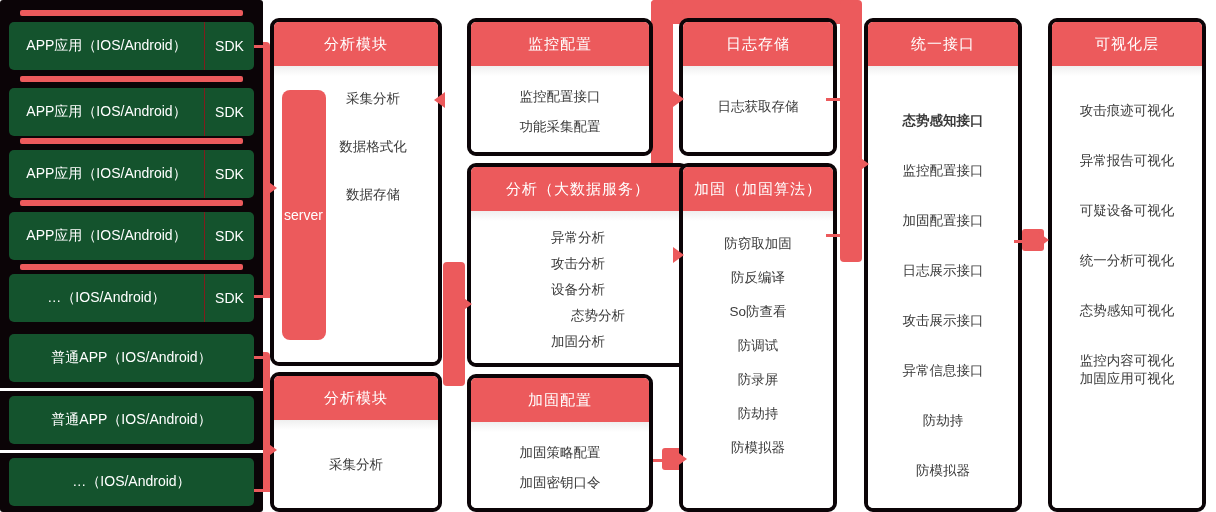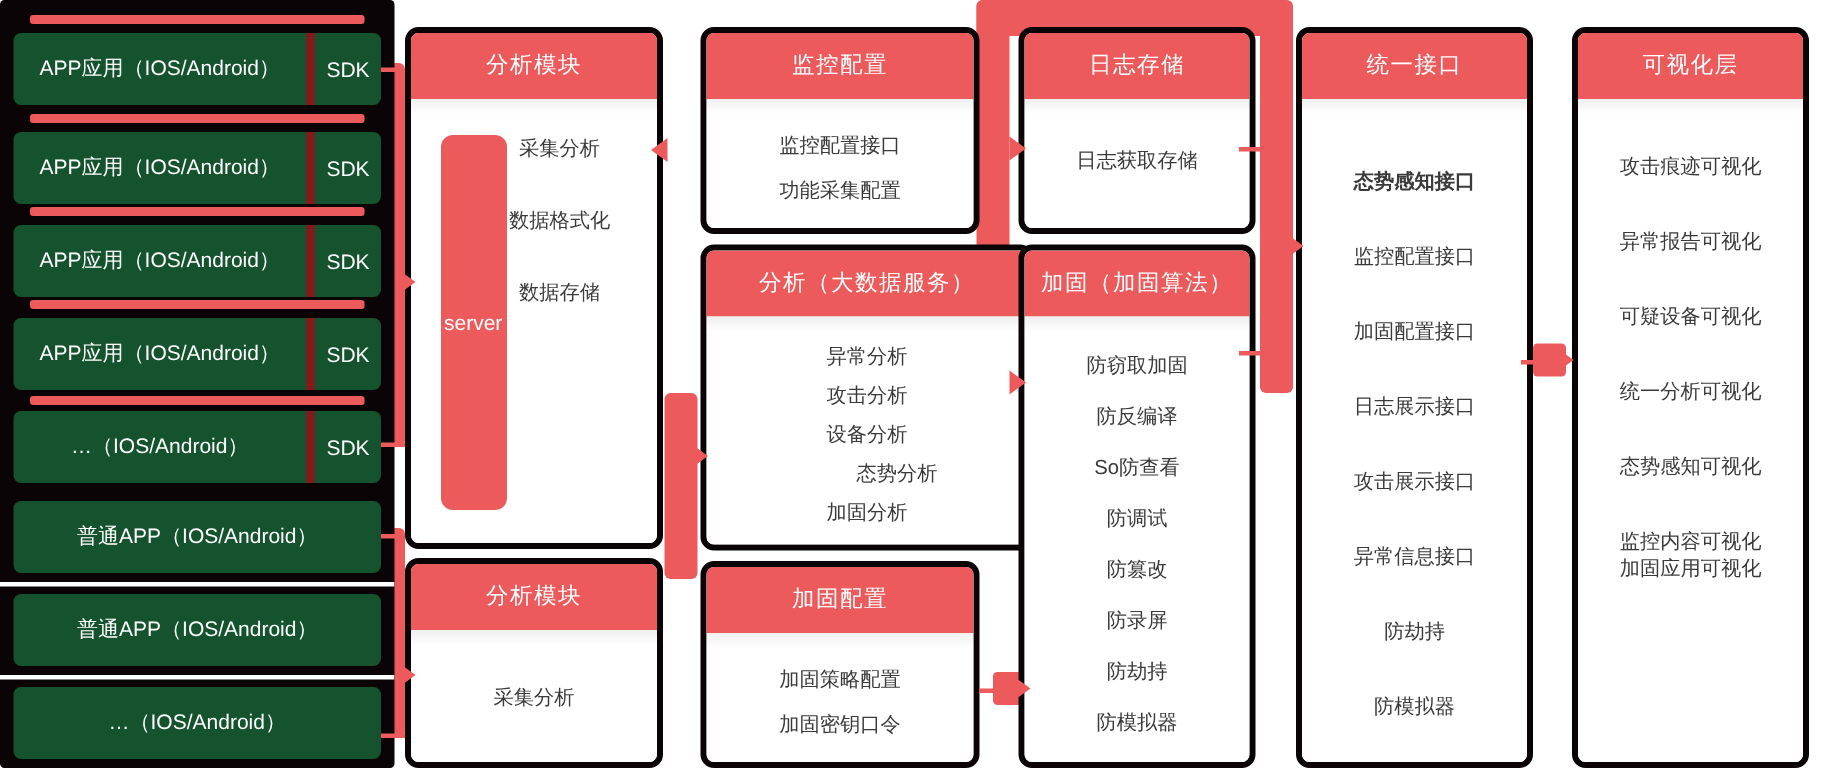--- a/index.html
+++ b/index.html
@@ -61,21 +61,21 @@
     border-radius: 5px;
     display: flex;
     align-items: center;
     color: #ffffff;
     font-size: 14px;
     white-space: nowrap;
   }
   .dev .dev-label { flex: 1; text-align: center; }
   .dev .dev-sdk {
     width: 50px; text-align: center;
-    border-left: 6px solid #7f1d1d;
+    border-left: 1px solid #7f1d1d;
     align-self: stretch; line-height: 48px;
     font-size: 14px;
   }
   .dev.nosdk .dev-label { padding-right: 0; }
   
   .strip {
     position: absolute;
     left: 20px; width: 223px; height: 6px;
     background: #ec5a5c;
     border-radius: 2px;
@@ -189,21 +189,21 @@
   <div class="stub" style="left:254px; top:489px; width:16px;"></div>
 
   <div class="card" style="left:270px; top:18px; width:172px; height:348px;">
     <div class="card-head">分析模块</div>
     <div class="card-body">
       <div class="row" style="margin:18px 0 0 34px;">采集分析</div>
       <div class="row" style="margin:30px 0 0 34px;">数据格式化</div>
       <div class="row" style="margin:30px 0 0 34px;">数据存储</div>
     </div>
   </div>
-  <div class="server-block" style="left:294px; top:90px; width:44px; height:250px;">
+  <div class="server-block" style="left:282px; top:90px; width:44px; height:250px;">
     <span>server</span>
   </div>
   <div class="arrow-r" style="left:266px; top:180px;"></div>
 
   <div class="card" style="left:270px; top:372px; width:172px; height:140px;">
     <div class="card-head">分析模块</div>
     <div class="card-body">
       <div class="row" style="margin:30px 0 0 0;">采集分析</div>
     </div>
   </div>
@@ -247,21 +247,20 @@
   <div class="arrow-r" style="left:673px; top:91px;"></div>
   <div class="stub" style="left:826px; top:98px; width:16px;"></div>
 
   <div class="card" style="left:679px; top:163px; width:158px; height:349px;">
     <div class="card-head">加固（加固算法）</div>
     <div class="card-body">
       <div class="row" style="margin-top:18px;">防窃取加固</div>
       <div class="row" style="margin-top:16px;">防反编译</div>
       <div class="row" style="margin-top:16px;">So防查看</div>
       <div class="row" style="margin-top:16px;">防调试</div>
-      <div class="row" style="margin-top:16px;">防篡改</div>
       <div class="row" style="margin-top:16px;">防录屏</div>
       <div class="row" style="margin-top:16px;">防劫持</div>
       <div class="row" style="margin-top:16px;">防模拟器</div>
     </div>
   </div>
   <div class="arrow-r" style="left:673px; top:247px;"></div>
   <div class="stub" style="left:826px; top:234px; width:16px;"></div>
 
   <div class="stub" style="left:653px; top:459px; width:22px;"></div>
   <div class="conn" style="left:662px; top:448px; width:20px; height:22px; border-radius:3px;"></div>

